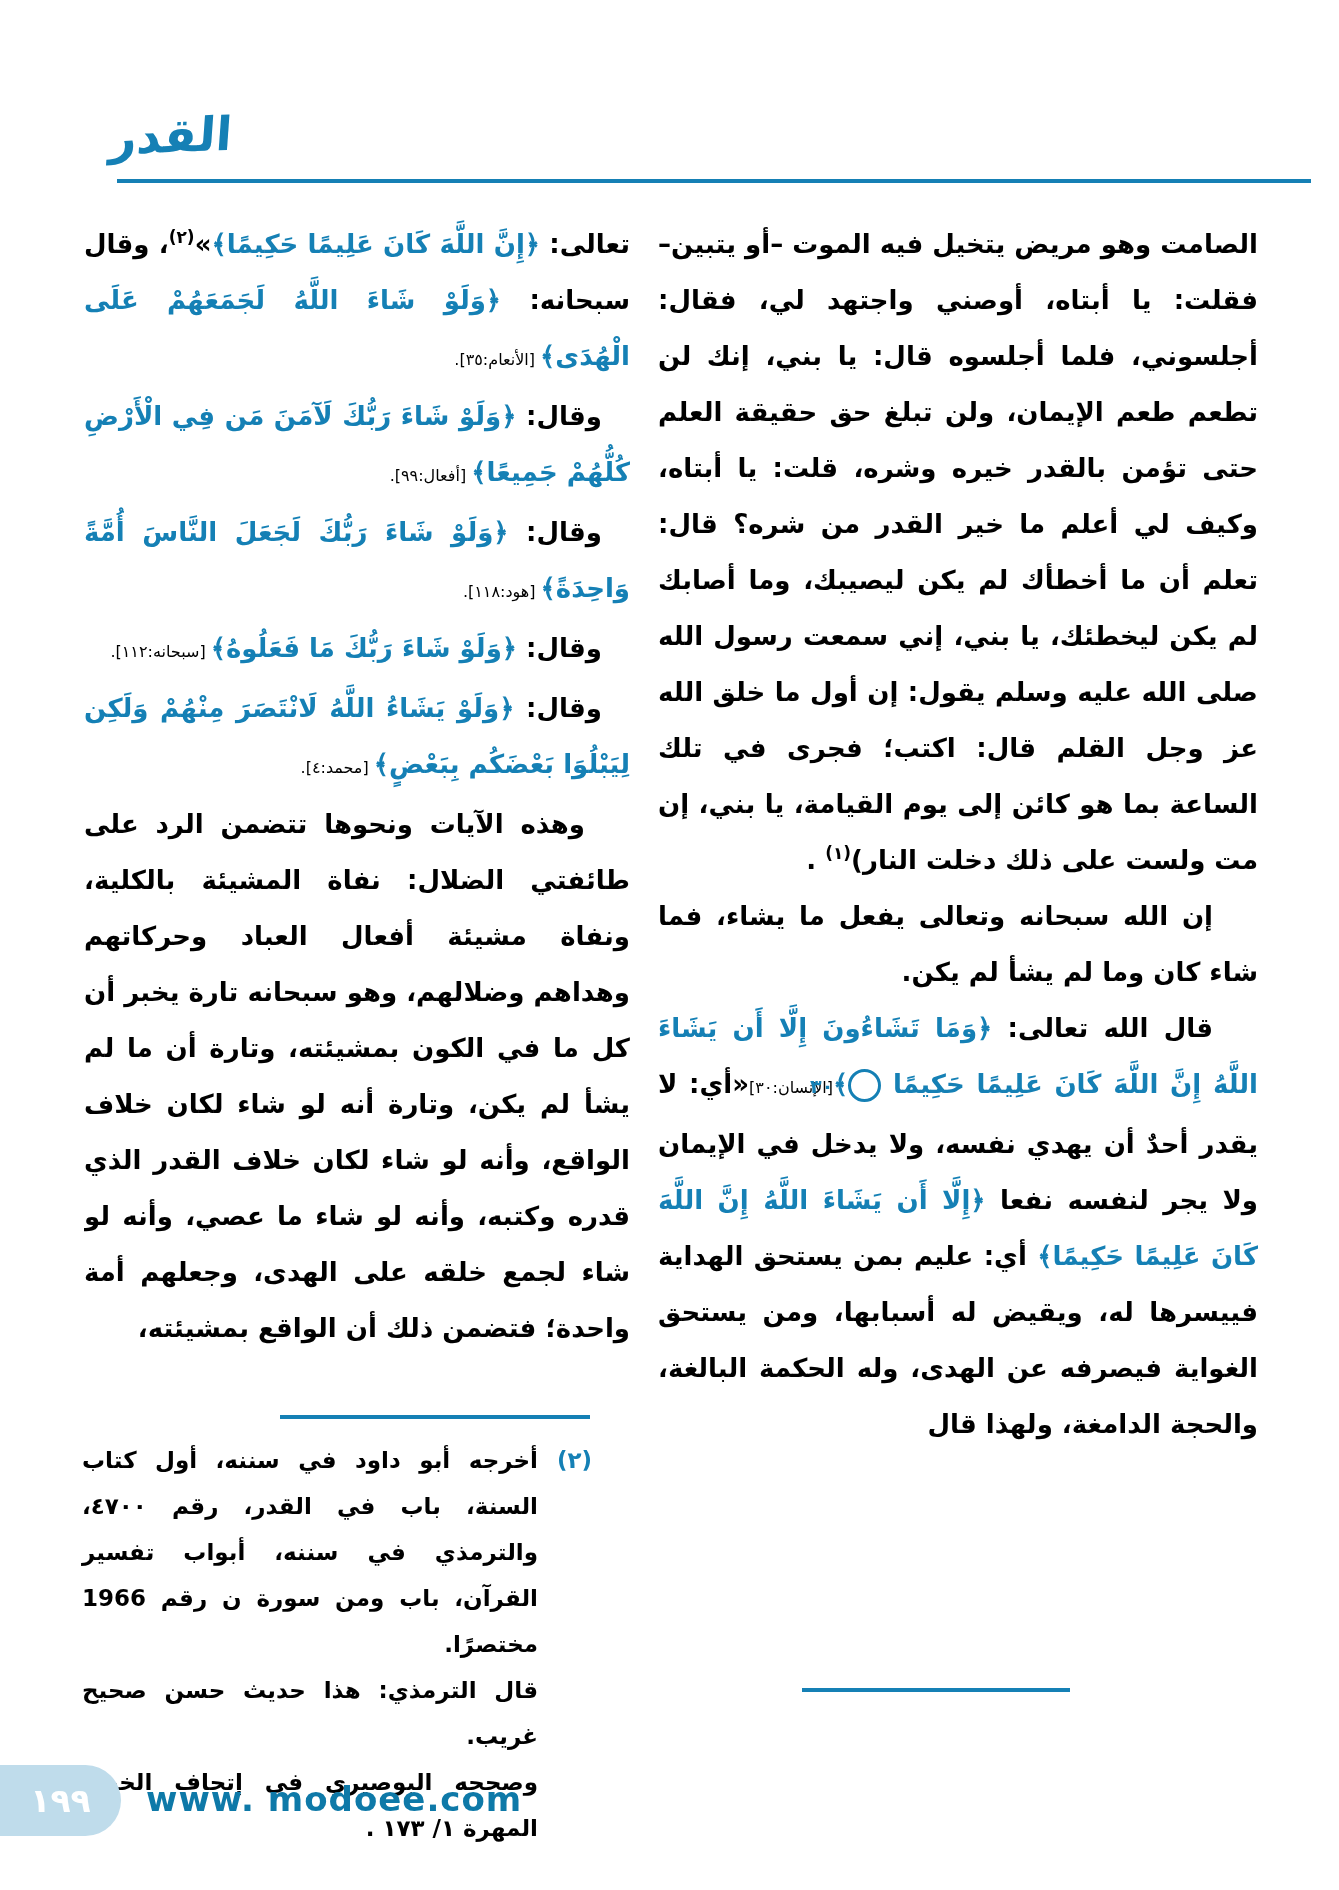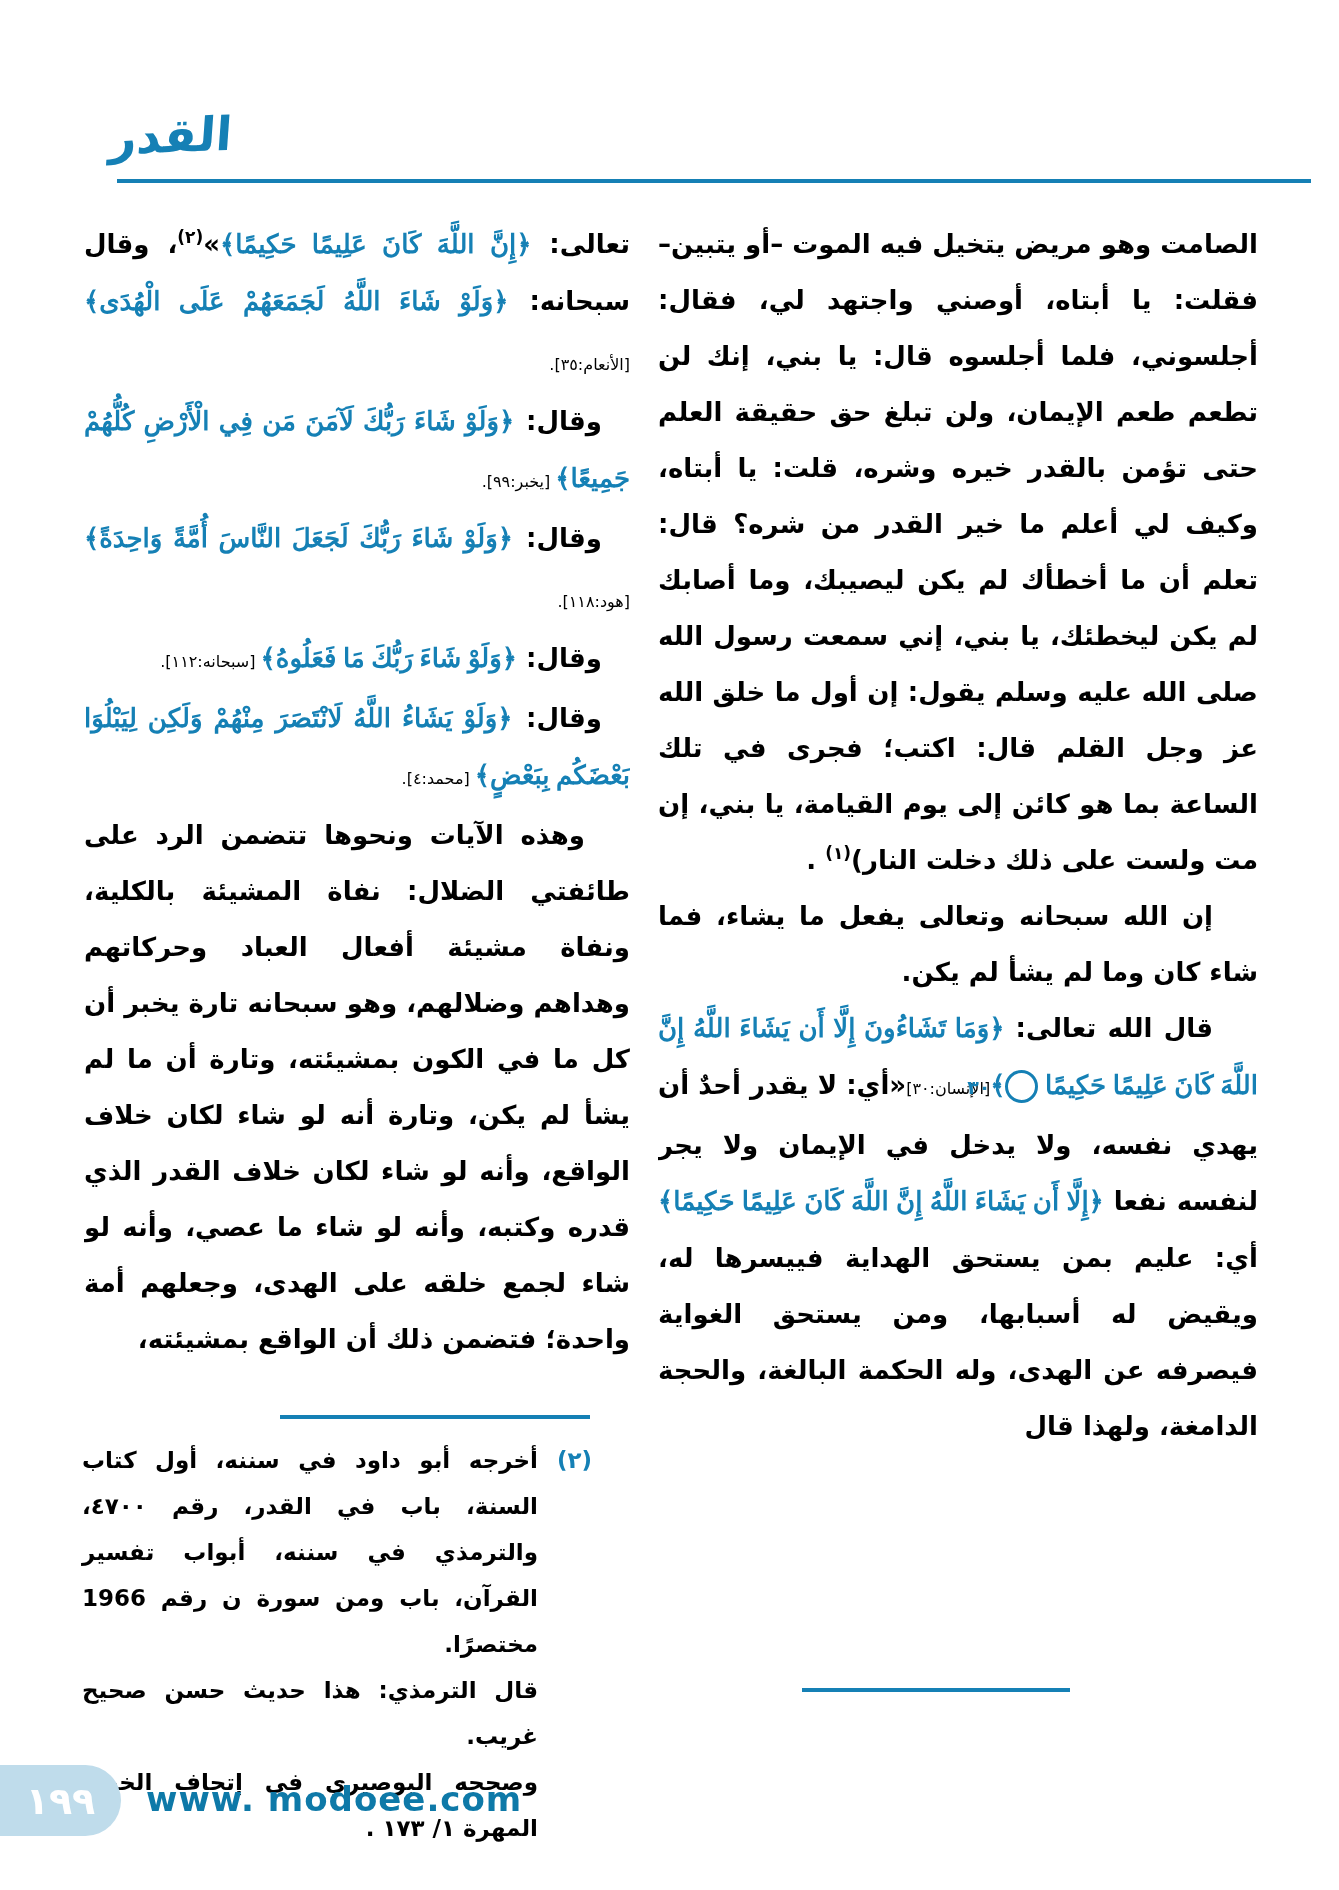--- a/index.html
+++ b/index.html
@@ -31,21 +31,21 @@
   .col{
     position:absolute;top:216px;
     font-size:26px;font-weight:bold;color:#000;
     text-align:justify;line-height:56px;
   }
   .col-right{right:81px;width:600px;height:1462px;overflow:hidden;}
   .col-left{right:709px;width:546px;height:1190px;overflow:hidden;}
   .para{margin:0;}
   .para.indent{text-indent:45px;}
   .para.indent-sm{text-indent:28px;}
-  .seg-quran{color:var(--accent);font-family:Liberation Serif, serif;}
+  .seg-quran{color:var(--accent);}
   .seg-ref{font-weight:normal;font-size:16px;}
   .seg-sup{font-size:17px;vertical-align:super;line-height:0;letter-spacing:-1px;}
   .seg-ayah{
     display:inline-block;width:33px;height:33px;line-height:29px;
     border:3px solid var(--accent);border-radius:50%;
     font-size:19px;color:var(--accent);
     vertical-align:middle;box-sizing:border-box;
   }
   
   .fn-rule{position:absolute;height:4px;background:var(--accent);}
@@ -61,21 +61,21 @@
   .fn-body{position:relative;padding-right:54px;}
   .fn-num{position:absolute;right:0;top:0;color:var(--accent);}
   .fn-num-inline{color:var(--accent);}
   .fn-para{margin:0;}
   
   .page-pill{
     position:absolute;left:0;top:1765px;width:121px;height:71px;
     background:var(--pill-bg);
     border-radius:0 38px 38px 0;
     display:flex;align-items:center;justify-content:center;
-    color:#ffffff;font-size:38px;font-weight:bold;
+    color:#ffffff;font-size:33px;font-weight:bold;
   }
   .site-url{
     position:absolute;left:146px;top:1779px;
     direction:ltr;
     color:var(--url-blue);
     font-size:34px;font-weight:bold;letter-spacing:1px;
   }
 </style>
 </head>
 <body>
@@ -86,21 +86,21 @@
   <div class="header-rule"></div>
 
   <div class="col col-right">
       <div class="para"><span class="seg-text">الصامت وهو مريض يتخيل فيه الموت –أو يتبين– فقلت: يا أبتاه، أوصني واجتهد لي، فقال: أجلسوني، فلما أجلسوه قال: يا بني، إنك لن تطعم طعم الإيمان، ولن تبلغ حق حقيقة العلم حتى تؤمن بالقدر خيره وشره، قلت: يا أبتاه، وكيف لي أعلم ما خير القدر من شره؟ قال: تعلم أن ما أخطأك لم يكن ليصيبك، وما أصابك لم يكن ليخطئك، يا بني، إني سمعت رسول الله صلى الله عليه وسلم يقول: إن أول ما خلق الله عز وجل القلم قال: اكتب؛ فجرى في تلك الساعة بما هو كائن إلى يوم القيامة، يا بني، إن مت ولست على ذلك دخلت النار)</span><span class="seg-sup">(١)</span><span class="seg-text"> .</span></div>
       <div class="para indent"><span class="seg-text">إن الله سبحانه وتعالى يفعل ما يشاء، فما شاء كان وما لم يشأ لم يكن.</span></div>
       <div class="para indent"><span class="seg-text">قال الله تعالى: </span><span class="seg-quran">﴿وَمَا تَشَاءُونَ إِلَّا أَن يَشَاءَ اللَّهُ إِنَّ اللَّهَ كَانَ عَلِيمًا حَكِيمًا </span><span class="seg-ayah">٣٠</span><span class="seg-quran">﴾</span><span class="seg-ref">[الإنسان:٣٠]</span><span class="seg-text">«أي: لا يقدر أحدٌ أن يهدي نفسه، ولا يدخل في الإيمان ولا يجر لنفسه نفعا </span><span class="seg-quran">﴿إِلَّا أَن يَشَاءَ اللَّهُ إِنَّ اللَّهَ كَانَ عَلِيمًا حَكِيمًا﴾</span><span class="seg-text"> أي: عليم بمن يستحق الهداية فييسرها له، ويقيض له أسبابها، ومن يستحق الغواية فيصرفه عن الهدى، وله الحكمة البالغة، والحجة الدامغة، ولهذا قال</span></div>
     </div>
 
   <div class="col col-left">
       <div class="para"><span class="seg-text">تعالى: </span><span class="seg-quran">﴿إِنَّ اللَّهَ كَانَ عَلِيمًا حَكِيمًا﴾</span><span class="seg-text">»</span><span class="seg-sup">(٢)</span><span class="seg-text">، وقال سبحانه: </span><span class="seg-quran">﴿وَلَوْ شَاءَ اللَّهُ لَجَمَعَهُمْ عَلَى الْهُدَى﴾</span><span class="seg-ref"> [الأنعام:٣٥].</span></div>
-      <div class="para indent-sm"><span class="seg-text">وقال: </span><span class="seg-quran">﴿وَلَوْ شَاءَ رَبُّكَ لَآمَنَ مَن فِي الْأَرْضِ كُلُّهُمْ جَمِيعًا﴾</span><span class="seg-ref"> [يخبر:٩٩].</span></div>
+      <div class="para indent-sm"><span class="seg-text">وقال: </span><span class="seg-quran">﴿وَلَوْ شَاءَ رَبُّكَ لَآمَنَ مَن فِي الْأَرْضِ كُلُّهُمْ جَمِيعًا﴾</span><span class="seg-ref"> [أفعال:٩٩].</span></div>
       <div class="para indent-sm"><span class="seg-text">وقال: </span><span class="seg-quran">﴿وَلَوْ شَاءَ رَبُّكَ لَجَعَلَ النَّاسَ أُمَّةً وَاحِدَةً﴾</span><span class="seg-ref"> [هود:١١٨].</span></div>
       <div class="para indent-sm"><span class="seg-text">وقال: </span><span class="seg-quran">﴿وَلَوْ شَاءَ رَبُّكَ مَا فَعَلُوهُ﴾</span><span class="seg-ref"> [سبحانه:١١٢].</span></div>
       <div class="para indent-sm"><span class="seg-text">وقال: </span><span class="seg-quran">﴿وَلَوْ يَشَاءُ اللَّهُ لَانْتَصَرَ مِنْهُمْ وَلَكِن لِيَبْلُوَا بَعْضَكُم بِبَعْضٍ﴾</span><span class="seg-ref"> [محمد:٤].</span></div>
       <div class="para indent"><span class="seg-text">وهذه الآيات ونحوها تتضمن الرد على طائفتي الضلال: نفاة المشيئة بالكلية، ونفاة مشيئة أفعال العباد وحركاتهم وهداهم وضلالهم، وهو سبحانه تارة يخبر أن كل ما في الكون بمشيئته، وتارة أن ما لم يشأ لم يكن، وتارة أنه لو شاء لكان خلاف الواقع، وأنه لو شاء لكان خلاف القدر الذي قدره وكتبه، وأنه لو شاء ما عصي، وأنه لو شاء لجمع خلقه على الهدى، وجعلهم أمة واحدة؛ فتضمن ذلك أن الواقع بمشيئته،</span></div>
     </div>
 
   <div class="fn-rule fn-rule-left"></div>
   <div class="footnote fn-left">
     <div class="fn-body">
       <span class="fn-num">(٢)</span>

